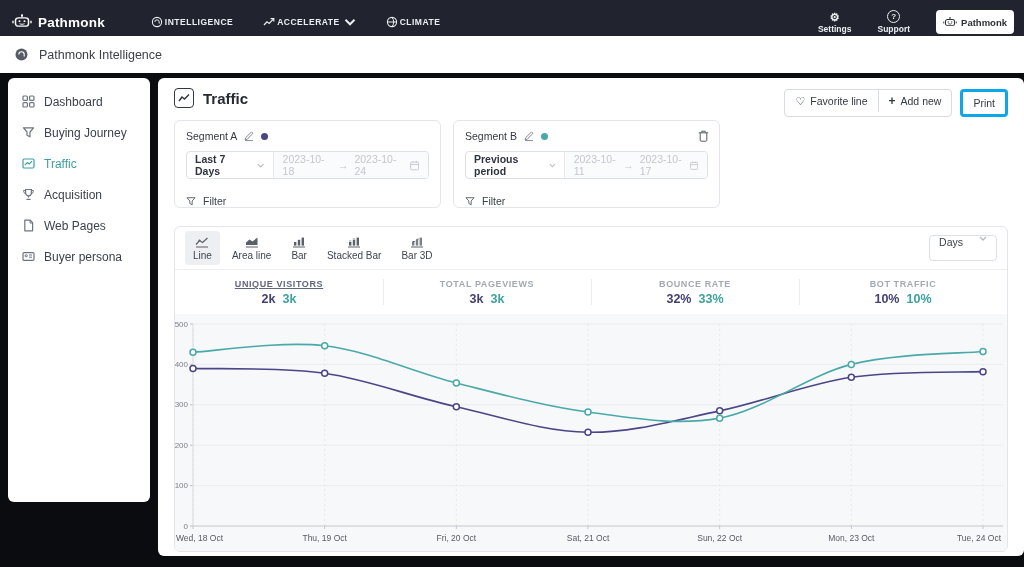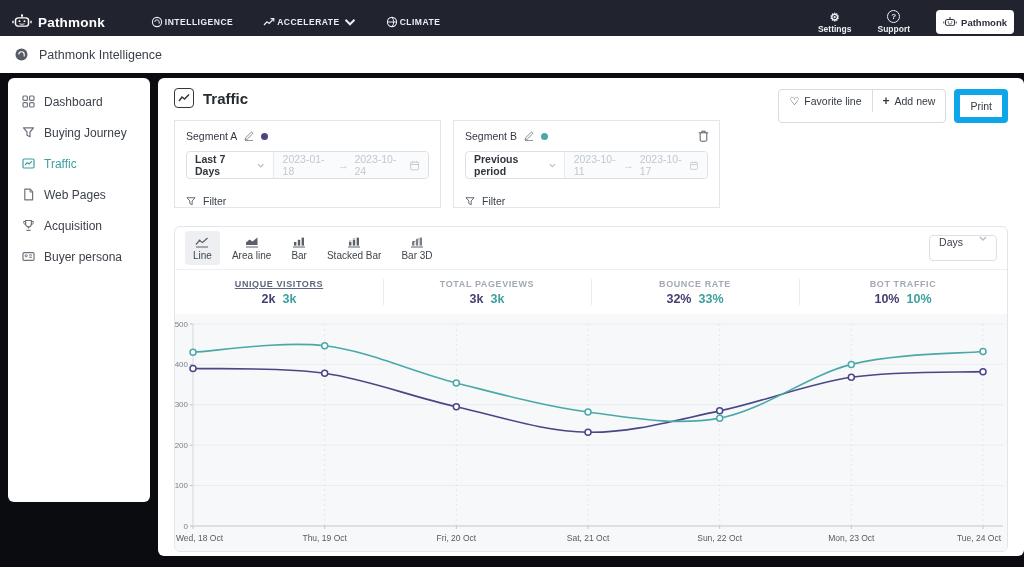--- a/index.html
+++ b/index.html
@@ -36,26 +36,26 @@
   
   .main{position:absolute;left:158px;top:78px;width:866px;height:478px;background:#fff;border-radius:6px;}
   .page-header{position:absolute;top:10px;left:16px;right:16px;height:26px;}
   .page-title{display:flex;align-items:center;gap:9px;font-size:15px;font-weight:bold;color:#262a31;}
   .title-icon{width:20px;height:20px;border:1.5px solid #33383f;border-radius:4px;display:flex;align-items:center;justify-content:center;box-sizing:border-box;}
   .title-icon svg{width:12px;height:10px;}
   .header-actions{position:absolute;right:0;top:1px;display:flex;gap:8px;}
   .btn-group{display:flex;border:1px solid #d8dbe0;border-radius:4px;background:#fff;}
   .btn{font-size:10.5px;color:#333a44;padding:0 10px;height:22px;display:flex;align-items:center;gap:5px;cursor:pointer;white-space:nowrap;}
   .btn-group .btn + .btn{border-left:1px solid #d8dbe0;}
-  .btn.single{border:6px solid #0ea5e9;border-radius:4px;}
+  .btn.single{border:3px solid #0ea5e9;border-radius:4px;}
   .heart-glyph{font-size:11px;line-height:11px;}
   .plus-glyph{font-size:12px;font-weight:bold;line-height:11px;}
   
   .segments{position:absolute;top:42px;left:16px;display:flex;gap:12px;}
-  .segment-card{width:267px;height:88px;border:1px solid #e3e5ea;border-radius:0;box-sizing:border-box;padding:9px 11px;position:relative;background:#fff;}
+  .segment-card{width:267px;height:88px;border:1px solid #e3e5ea;border-radius:6px;box-sizing:border-box;padding:9px 11px;position:relative;background:#fff;}
   .seg-head{display:flex;align-items:center;gap:7px;font-size:10.5px;color:#343943;}
   .seg-dot{width:7px;height:7px;border-radius:50%;}
   .icon-btn{cursor:pointer;display:flex;align-items:center;}
   .icon-btn svg{width:10px;height:10px;color:#868c96;}
   .trash-btn{position:absolute;right:10px;top:9px;}
   .trash-btn svg{width:11px;height:12px;color:#555b64;}
   .range-row{display:flex;margin-top:9px;height:26px;border:1px solid #dcdfe4;border-radius:4px;overflow:hidden;width:fit-content;background:#fff;}
   .range-select{display:flex;align-items:center;gap:8px;padding:0 8px;font-size:10.5px;font-weight:bold;color:#2f343d;cursor:pointer;}
   .range-select svg{width:8px;height:5px;color:#b7bcc4;}
   .range-dates{display:flex;align-items:center;gap:6px;padding:0 9px;background:#fafbfc;border-left:1px solid #e7e9ed;font-size:10.5px;color:#c3c7ce;cursor:pointer;}
@@ -191,33 +191,33 @@
   </div>
   <div class="side-item active">
     <svg viewBox="0 0 13 13">
         <rect x="1" y="2" width="11" height="9" rx="1.2" fill="none" stroke="currentColor" stroke-width="1.2"></rect>
         <polyline points="3,8.2 5.3,5.6 7.2,7 10,4.2" fill="none" stroke="currentColor" stroke-width="1.2"></polyline>
       </svg>
     <span>Traffic</span>
   </div>
   <div class="side-item">
     <svg viewBox="0 0 13 13">
-        <path d="M2.8,1.2 H8.2 L10.6,3.6 V11.8 H2.8 Z" fill="none" stroke="currentColor" stroke-width="1.2" stroke-linejoin="round"></path>
-        <polyline points="8,1.4 8,4 10.4,4" fill="none" stroke="currentColor" stroke-width="1"></polyline>
-      </svg>
-    <span>Web Pages</span>
-  </div>
-  <div class="side-item">
-    <svg viewBox="0 0 13 13">
         <path d="M3.6,1.5 H9.4 V4.2 C9.4,6.4 8.2,7.8 6.5,7.8 C4.8,7.8 3.6,6.4 3.6,4.2 Z" fill="none" stroke="currentColor" stroke-width="1.2"></path>
         <path d="M3.6,2.5 H1.6 C1.6,4.5 2.4,5.6 3.9,5.8 M9.4,2.5 H11.4 C11.4,4.5 10.6,5.6 9.1,5.8" fill="none" stroke="currentColor" stroke-width="1"></path>
         <line x1="6.5" y1="7.8" x2="6.5" y2="9.6" stroke="currentColor" stroke-width="1.2"></line>
         <line x1="4.4" y1="11.4" x2="8.6" y2="11.4" stroke="currentColor" stroke-width="1.2"></line>
       </svg>
     <span>Acquisition</span>
+  </div>
+  <div class="side-item">
+    <svg viewBox="0 0 13 13">
+        <path d="M2.8,1.2 H8.2 L10.6,3.6 V11.8 H2.8 Z" fill="none" stroke="currentColor" stroke-width="1.2" stroke-linejoin="round"></path>
+        <polyline points="8,1.4 8,4 10.4,4" fill="none" stroke="currentColor" stroke-width="1"></polyline>
+      </svg>
+    <span>Web Pages</span>
   </div>
   <div class="side-item">
     <svg viewBox="0 0 13 13">
         <rect x="1" y="2.6" width="11" height="7.8" rx="1.2" fill="none" stroke="currentColor" stroke-width="1.2"></rect>
         <circle cx="4.2" cy="5.8" r="1.1" fill="none" stroke="currentColor" stroke-width="1"></circle>
         <line x1="7" y1="5" x2="10" y2="5" stroke="currentColor" stroke-width="1"></line>
         <line x1="7" y1="7.2" x2="10" y2="7.2" stroke="currentColor" stroke-width="1"></line>
       </svg>
     <span>Buyer persona</span>
   </div>
@@ -264,21 +264,21 @@
         <span class="seg-dot" style="background-color: rgb(74, 69, 134);"></span>
       </div>
       <div class="range-row">
         <div class="range-select">
           <span>Last 7 Days</span>
           <svg viewBox="0 0 8 5">
               <use href="#chev-down"></use>
             </svg>
         </div>
         <div class="range-dates">
-          <span>2023-01-18</span>
+          <span>2023-10-18</span>
           <span>→</span>
           <span>2023-10-24</span>
           <svg viewBox="0 0 10 11">
               <rect x="0.7" y="1.8" width="8.6" height="8.4" rx="1" fill="none" stroke="currentColor" stroke-width="1"></rect>
               <line x1="3" y1="0.6" x2="3" y2="2.6" stroke="currentColor" stroke-width="1"></line>
               <line x1="7" y1="0.6" x2="7" y2="2.6" stroke="currentColor" stroke-width="1"></line>
               <line x1="0.7" y1="4.4" x2="9.3" y2="4.4" stroke="currentColor" stroke-width="1"></line>
             </svg>
         </div>
       </div>

